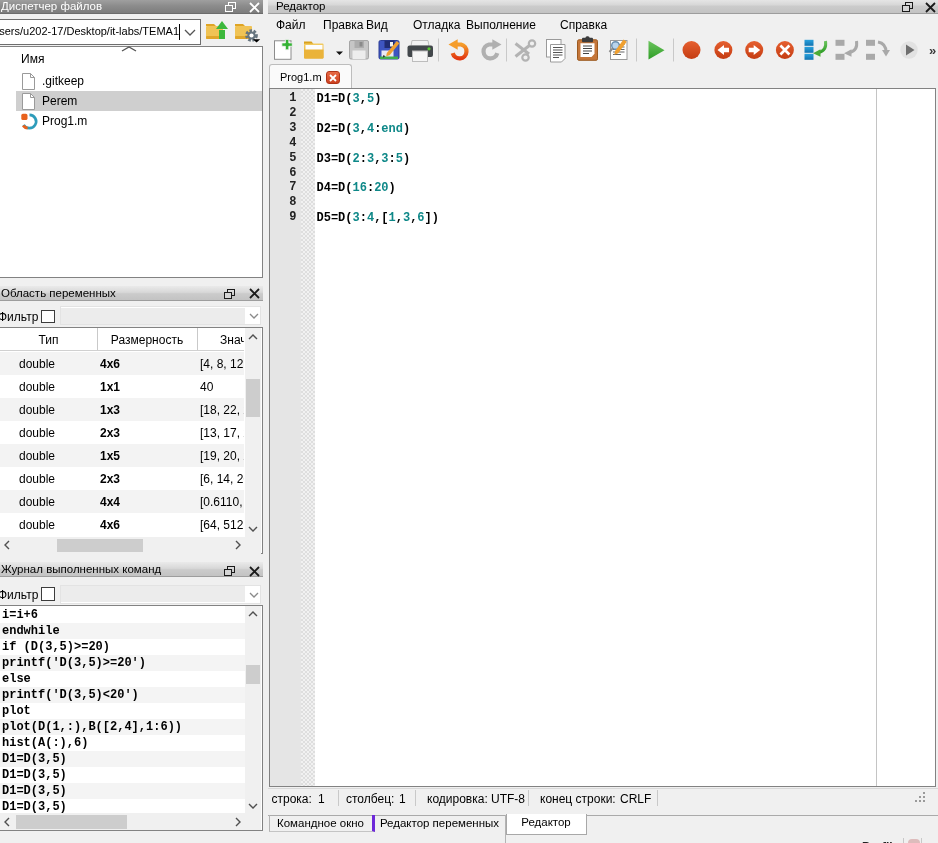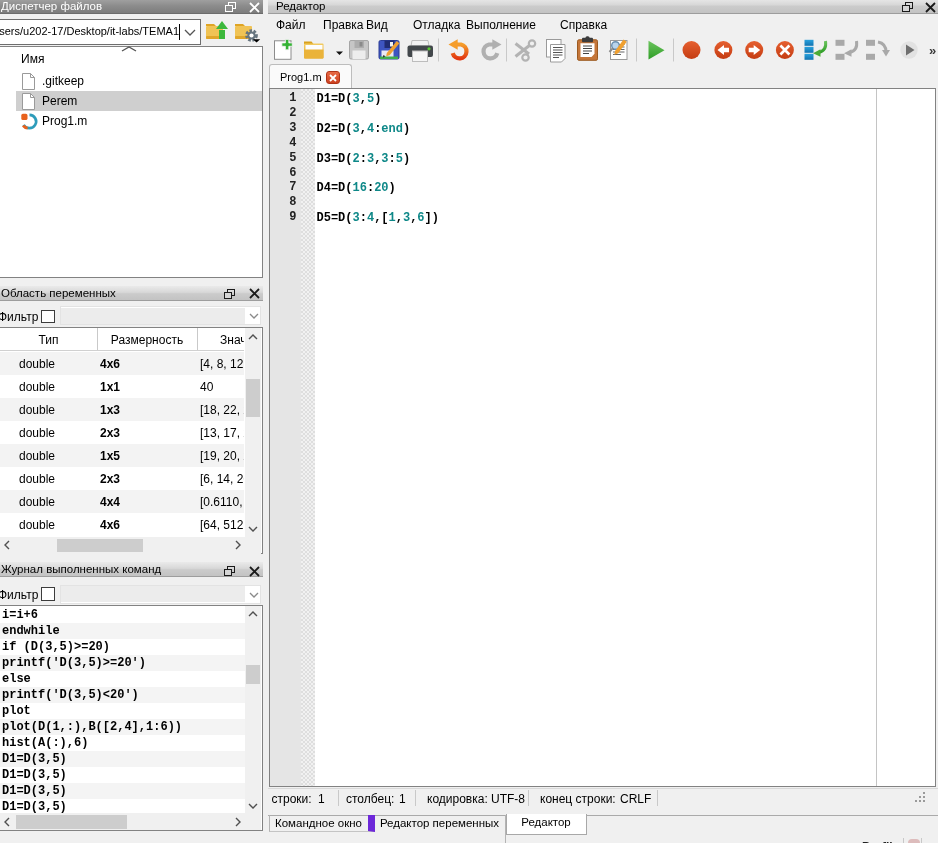--- a/index.html
+++ b/index.html
@@ -394,21 +394,21 @@
 <div class="a mono" style="left:269.5px;top:195.32px;width:27px;text-align:right;line-height:15px;color:#222">8</div>
 <div class="a mono" style="left:269.5px;top:210.20px;width:27px;text-align:right;line-height:15px;color:#222">9</div>
 
 <div class="a mono" style="left:316.5px;top:92.20px;line-height:15px;white-space:pre">D1=D(<span class="num">3</span>,<span class="num">5</span>)</div>
 <div class="a mono" style="left:316.5px;top:121.95px;line-height:15px;white-space:pre">D2=D(<span class="num">3</span>,<span class="num">4</span>:<span class="num">end</span>)</div>
 <div class="a mono" style="left:316.5px;top:151.70px;line-height:15px;white-space:pre">D3=D(<span class="num">2</span>:<span class="num">3</span>,<span class="num">3</span>:<span class="num">5</span>)</div>
 <div class="a mono" style="left:316.5px;top:181.45px;line-height:15px;white-space:pre">D4=D(<span class="num">16</span>:<span class="num">20</span>)</div>
 <div class="a mono" style="left:316.5px;top:211.20px;line-height:15px;white-space:pre">D5=D(<span class="num">3</span>:<span class="num">4</span>,[<span class="num">1</span>,<span class="num">3</span>,<span class="num">6</span>])</div>
 
 <div class="a" style="left:268px;top:787.5px;width:670px;height:1px;background:#d8d8d8"></div>
-<div class="a" style="left:271.5px;top:792px">строки:</div>
+<div class="a" style="left:271.5px;top:792px">строка:</div>
 <div class="a" style="left:318px;top:792px">1</div>
 <div class="a sep" style="left:338px;top:790px;height:16px"></div>
 <div class="a" style="left:346px;top:792px">столбец:</div>
 <div class="a" style="left:399px;top:792px">1</div>
 <div class="a sep" style="left:415px;top:790px;height:16px"></div>
 <div class="a" style="left:427px;top:792px">кодировка:</div>
 <div class="a" style="left:491px;top:792px">UTF-8</div>
 <div class="a sep" style="left:528px;top:790px;height:16px"></div>
 <div class="a" style="left:540px;top:792px">конец строки:</div>
 <div class="a" style="left:620px;top:792px">CRLF</div>
@@ -418,20 +418,20 @@
       <rect x="8" y="0" width="2" height="2"></rect>
       <rect x="8" y="4" width="2" height="2"></rect>
       <rect x="8" y="8" width="2" height="2"></rect>
       <rect x="4" y="4" width="2" height="2"></rect>
       <rect x="4" y="8" width="2" height="2"></rect>
       <rect x="0" y="8" width="2" height="2"></rect>
     </g>
   </svg>
 
 <div class="a" style="left:268px;top:815px;width:670px;height:1px;background:#aaaaaa"></div>
-<div class="a" style="left:268.5px;top:815px;width:106px;height:16.5px;border-left:1px solid #b4b4b4;border-right:7px solid #6d28d9;border-bottom:1px solid #c4c4c4;line-height:16px;text-align:center;font-size:11.5px">Командное окно</div>
+<div class="a" style="left:268.5px;top:815px;width:106px;height:16.5px;border-left:1px solid #b4b4b4;border-right:3px solid #6d28d9;border-bottom:1px solid #c4c4c4;line-height:16px;text-align:center;font-size:11.5px">Командное окно</div>
 <div class="a" style="left:374.5px;top:815px;width:131px;height:33px;border-right:1px solid #b4b4b4;border-bottom:1px solid #c4c4c4;line-height:16px;text-align:center;font-size:11.5px">Редактор переменных</div>
 <div class="a" style="left:505.5px;top:813.5px;width:81px;height:21px;background:#fff;border:1px solid #a8a8a8;border-top:none;line-height:17px;text-align:center;font-size:11.5px">Редактор</div>
 
 <div class="a" style="left:862px;top:840px;width:60px;height:3px;overflow:hidden"><span style="font-weight:bold;color:#222">Profiler</span></div>
 <div class="a" style="left:903px;top:838px;width:1px;height:5px;background:#c8c8c8"></div>
 <div class="a" style="left:921px;top:838px;width:1px;height:5px;background:#c8c8c8"></div>
 <div class="a" style="left:908px;top:839px;width:12px;height:8px;border-radius:6px;background:#ddbcbc"></div>
 
 </body></html>

